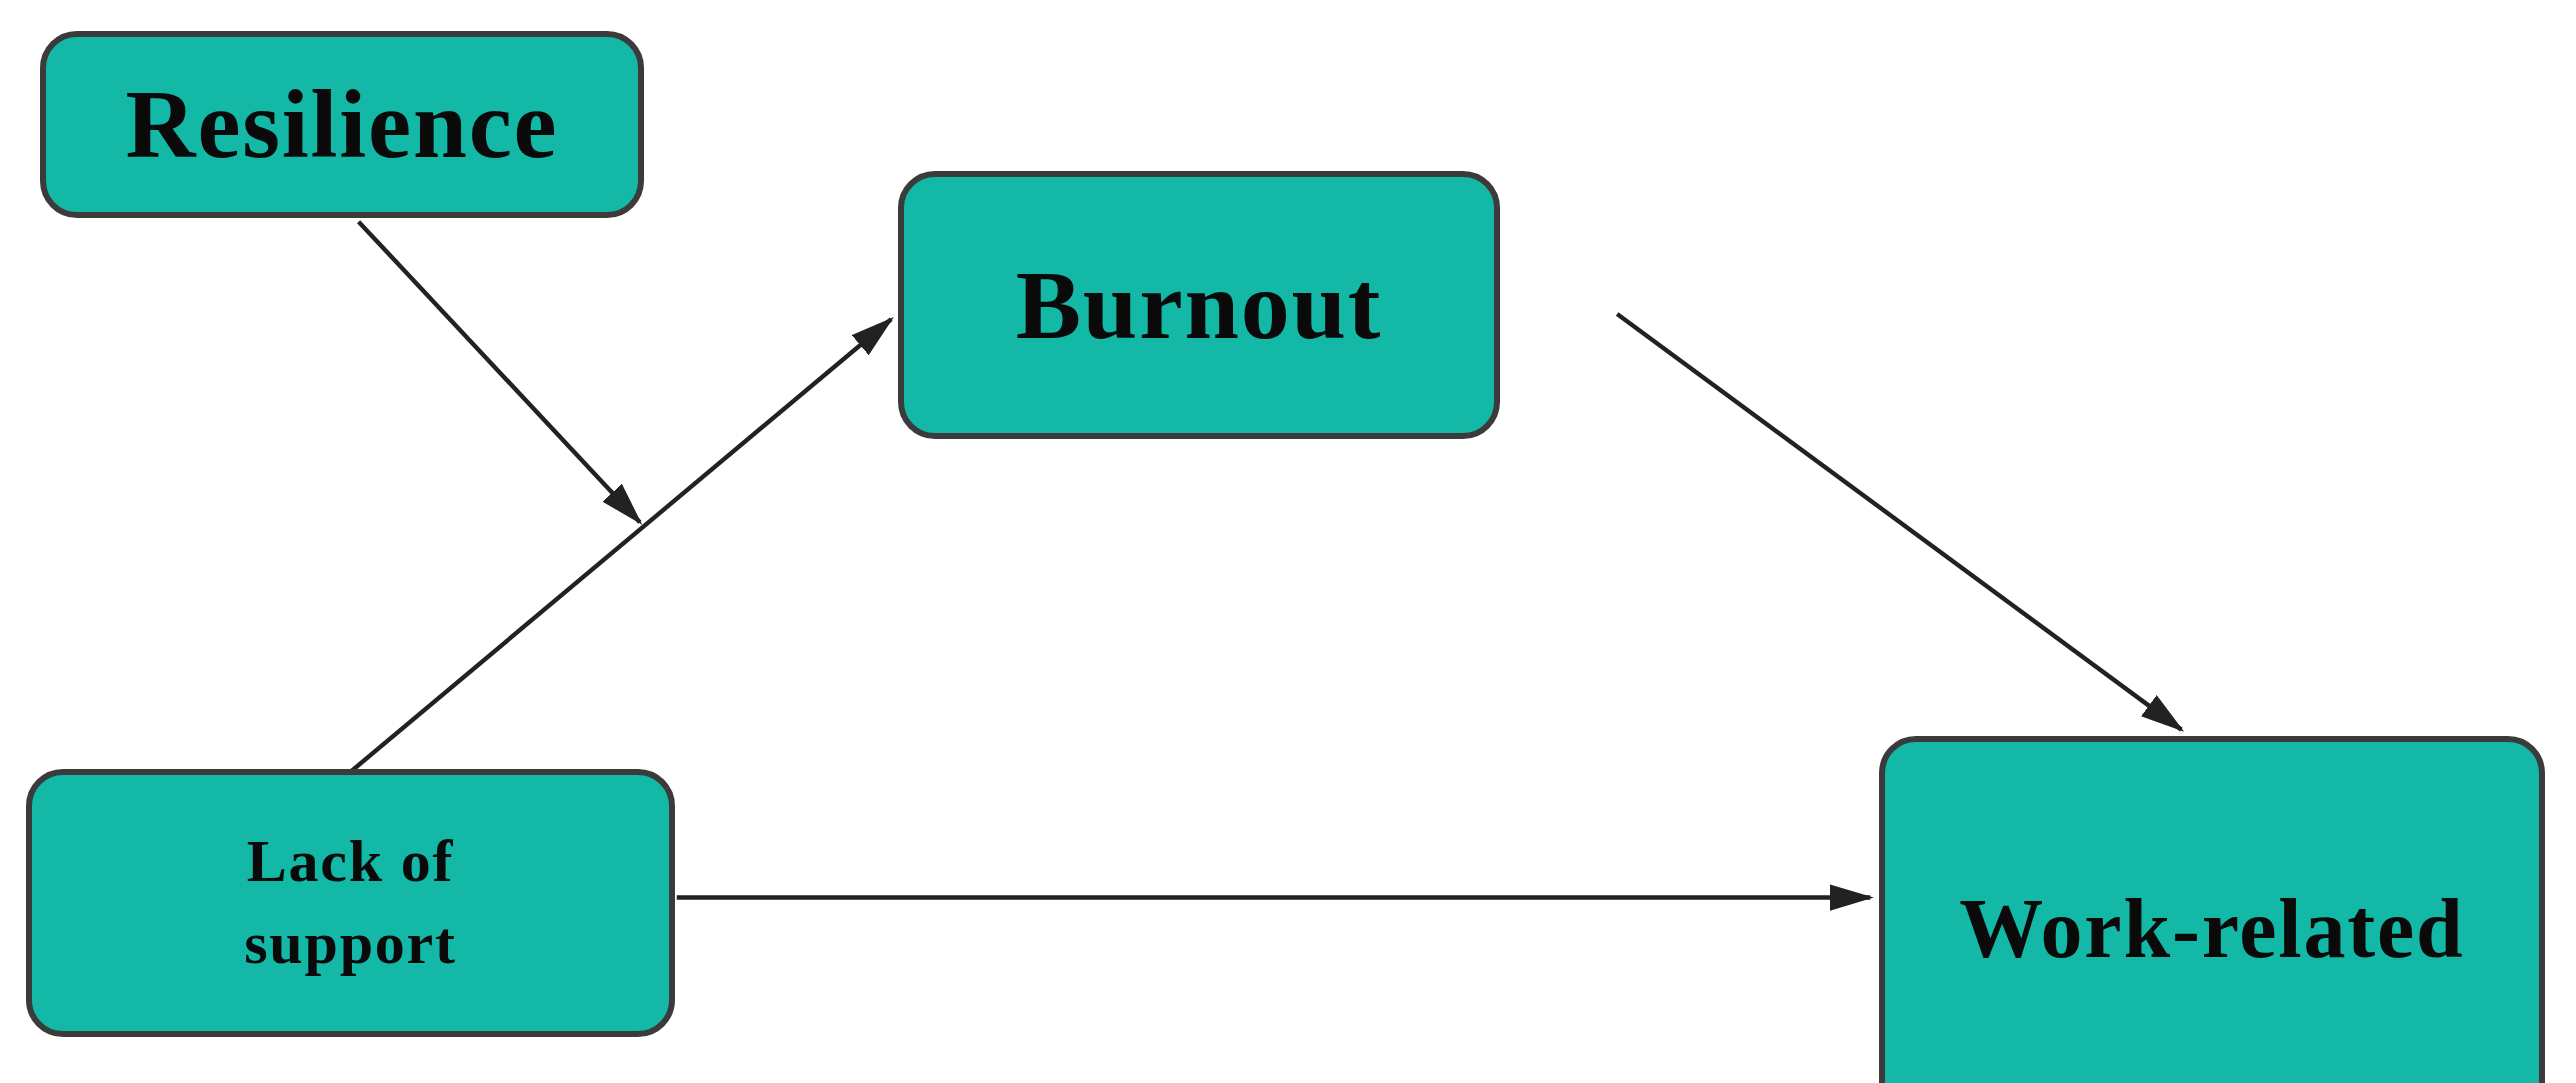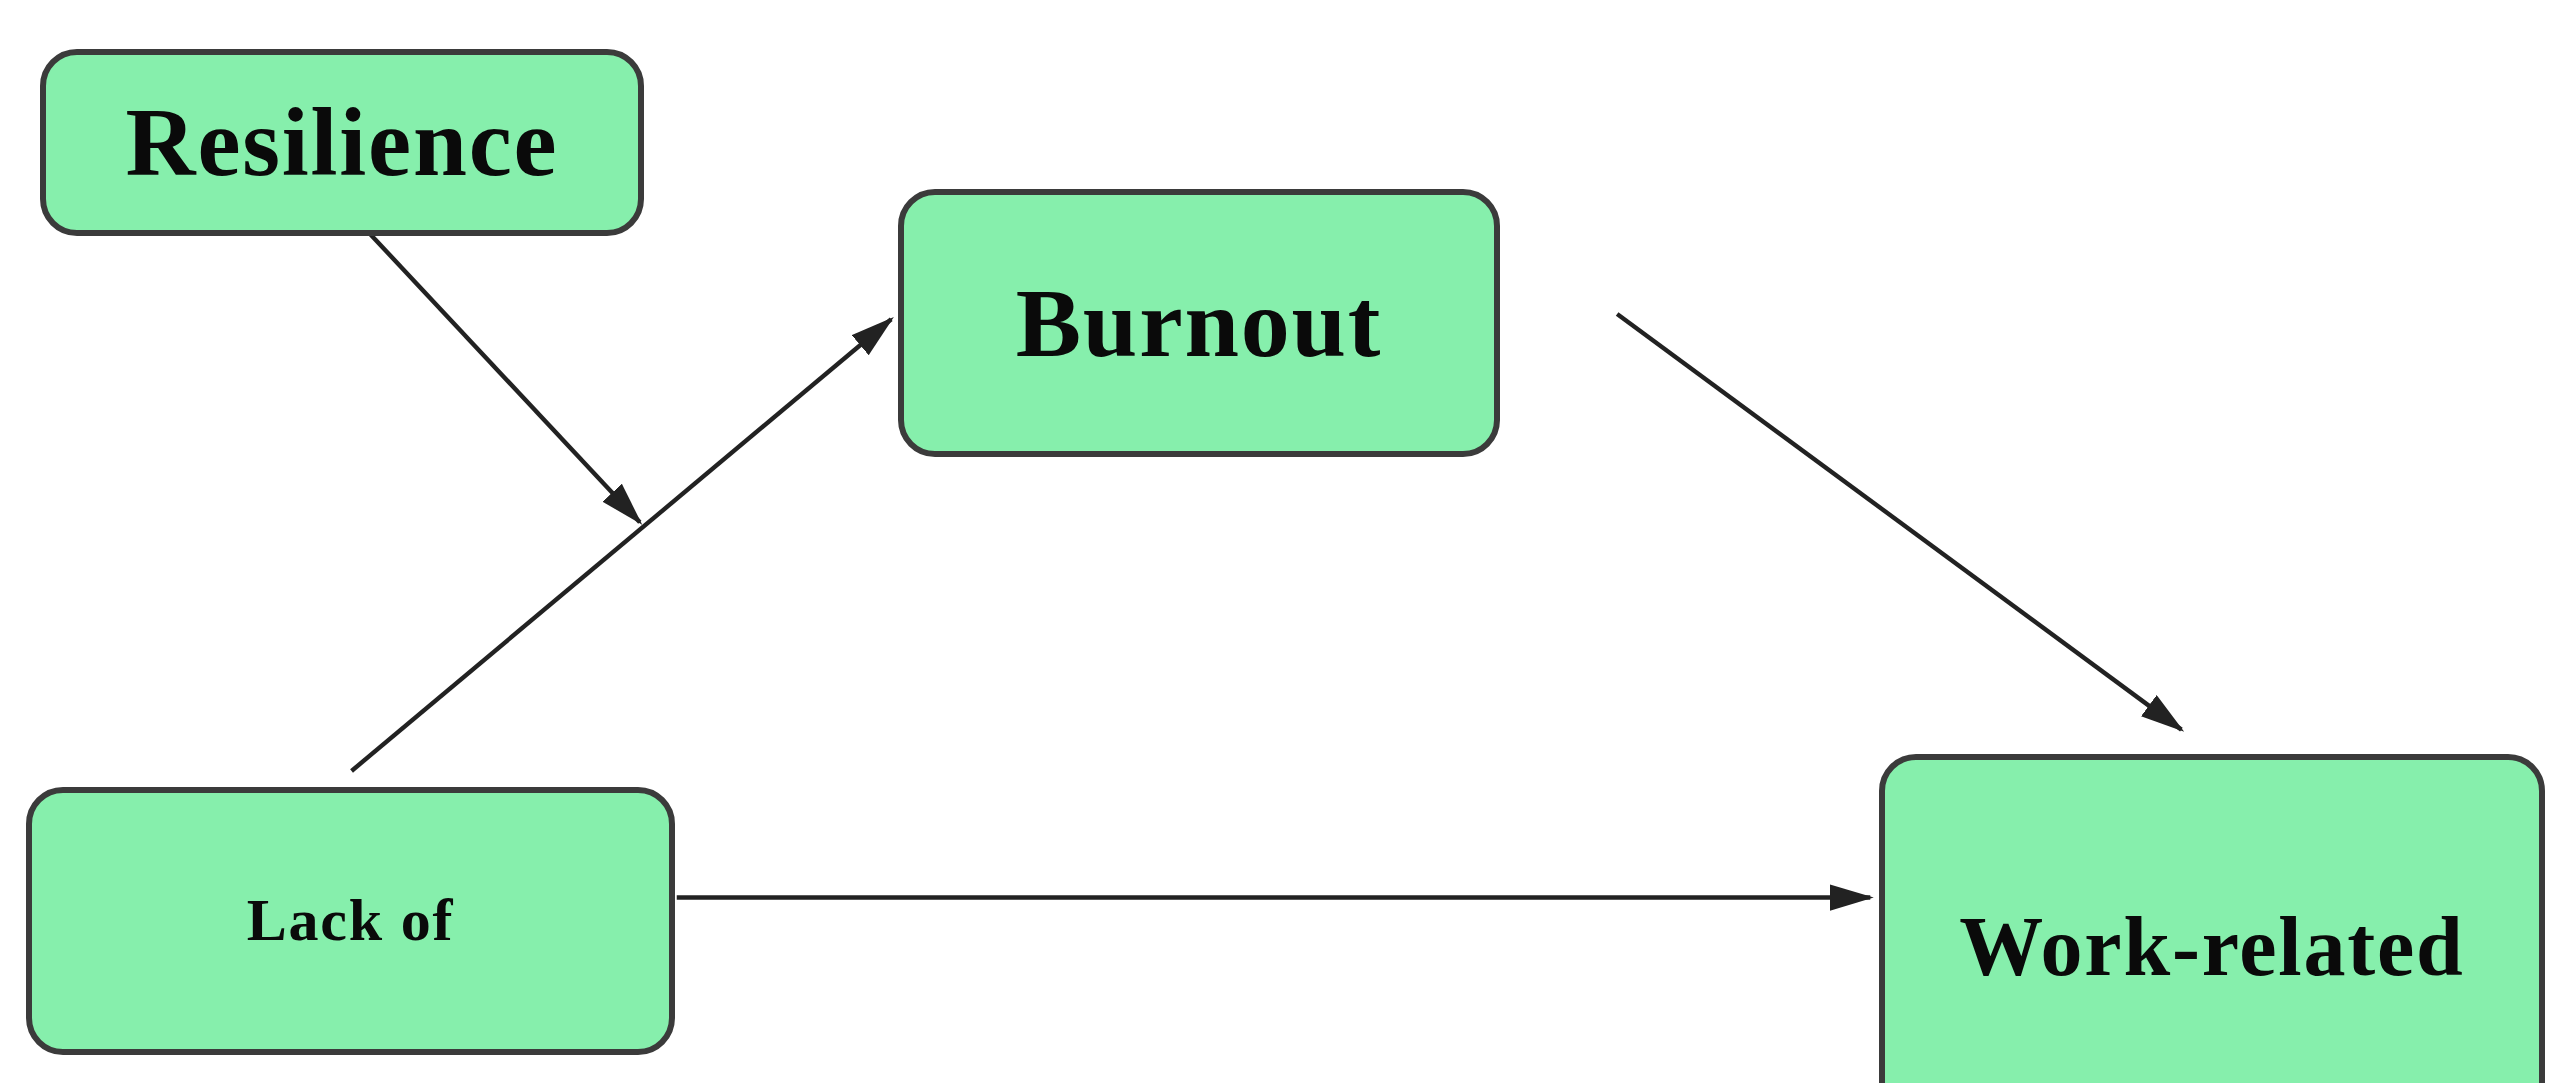--- a/index.html
+++ b/index.html
@@ -15,32 +15,31 @@
     background: #ffffff;
   }
   svg.edges {
     position: absolute; left: 0; top: 0;
     width: 2576px; height: 1084px;
     display: block;
   }
   .node {
     position: absolute;
     box-sizing: border-box;
-    background: #86efac;
+    background: #14b8a6;
     border: 6.2px solid #3b3b3b;
     border-radius: 37px;
     display: flex;
     flex-direction: column;
     align-items: center;
     justify-content: center;
     text-align: center;
     color: #0a0a0a;
     font-weight: bold;
     letter-spacing: 1.8px;
-    margin-top: 18px;
   }
   .node .line { display: block; white-space: nowrap; }
   .node-resilience {
     left: 40px; top: 31px; width: 604px; height: 187px;
     font-size: 97px; line-height: 1.0;
   }
   .node-burnout {
     left: 898px; top: 171px; width: 602px; height: 268px;
     font-size: 98px; line-height: 1.0;
   }
@@ -73,20 +72,21 @@
   <div class="node node-resilience">
     <span class="line">Resilience</span>
   </div>
 
   <div class="node node-burnout">
     <span class="line">Burnout</span>
   </div>
 
   <div class="node node-lack-of-support">
     <span class="line">Lack of</span>
+    <span class="line">support</span>
   </div>
 
   <div class="node node-wrqol">
     <span class="line">Work-related</span>
   </div>
 
 </div>
 
 
 </body></html>

